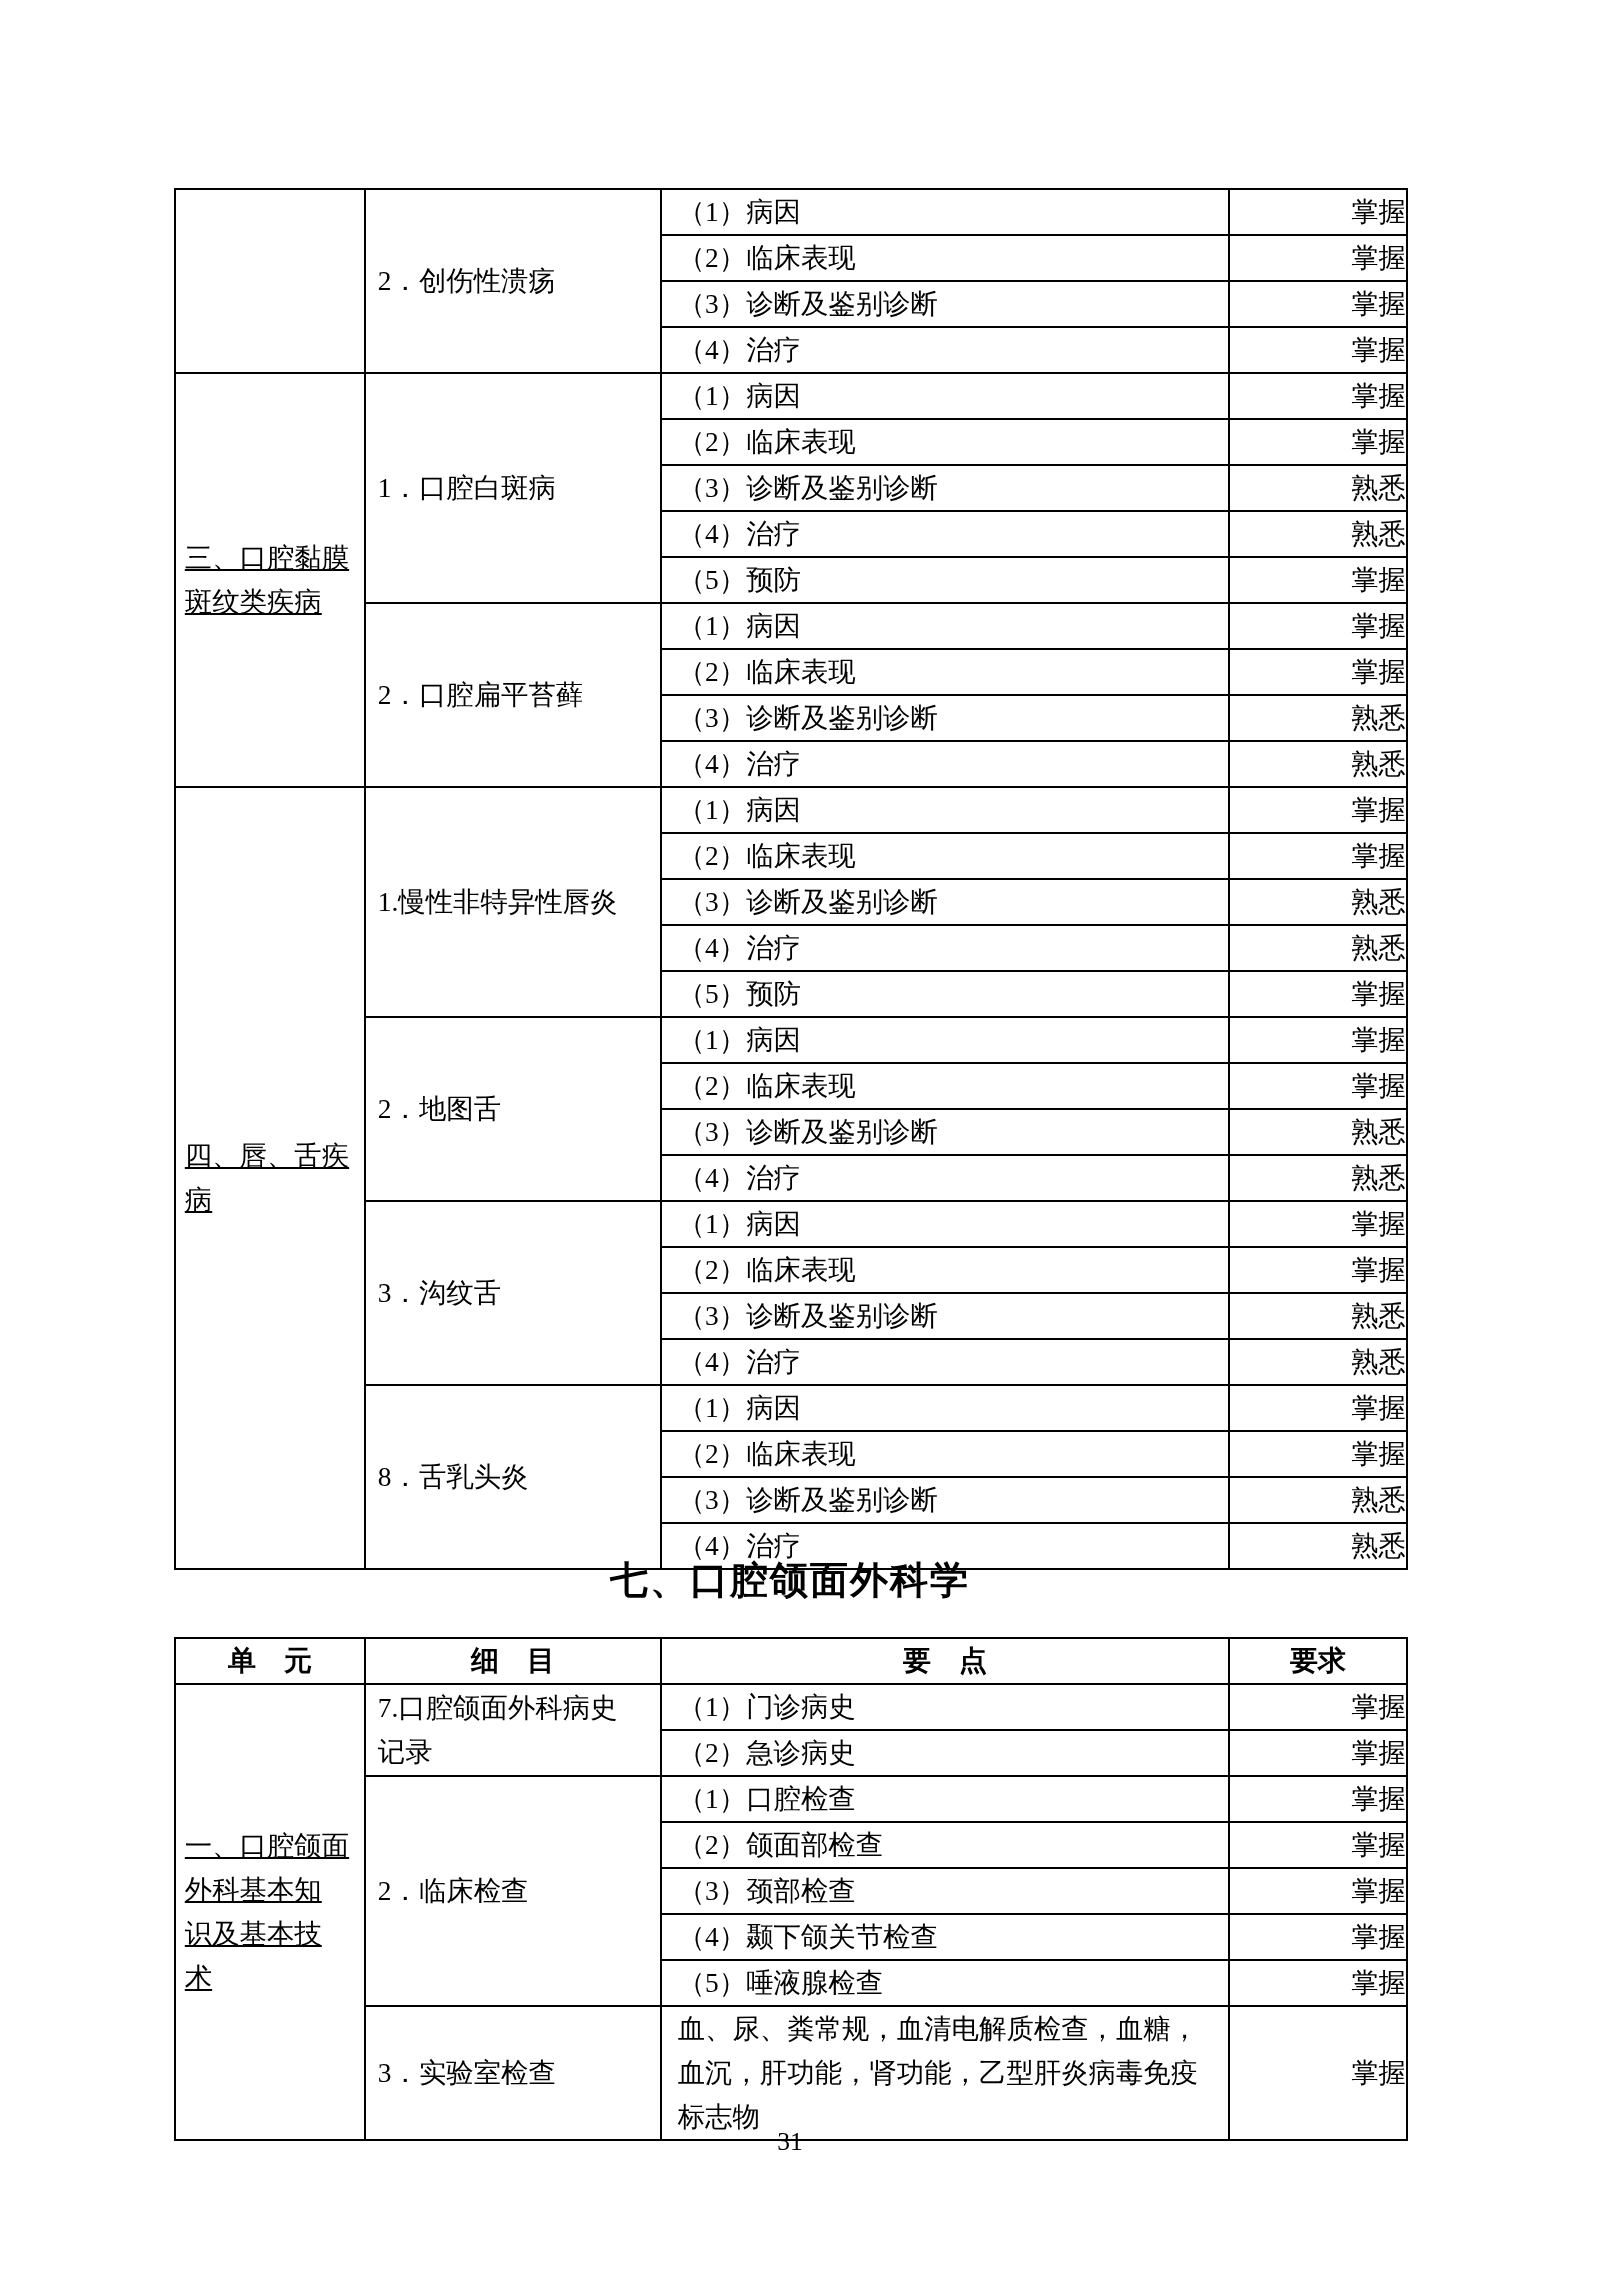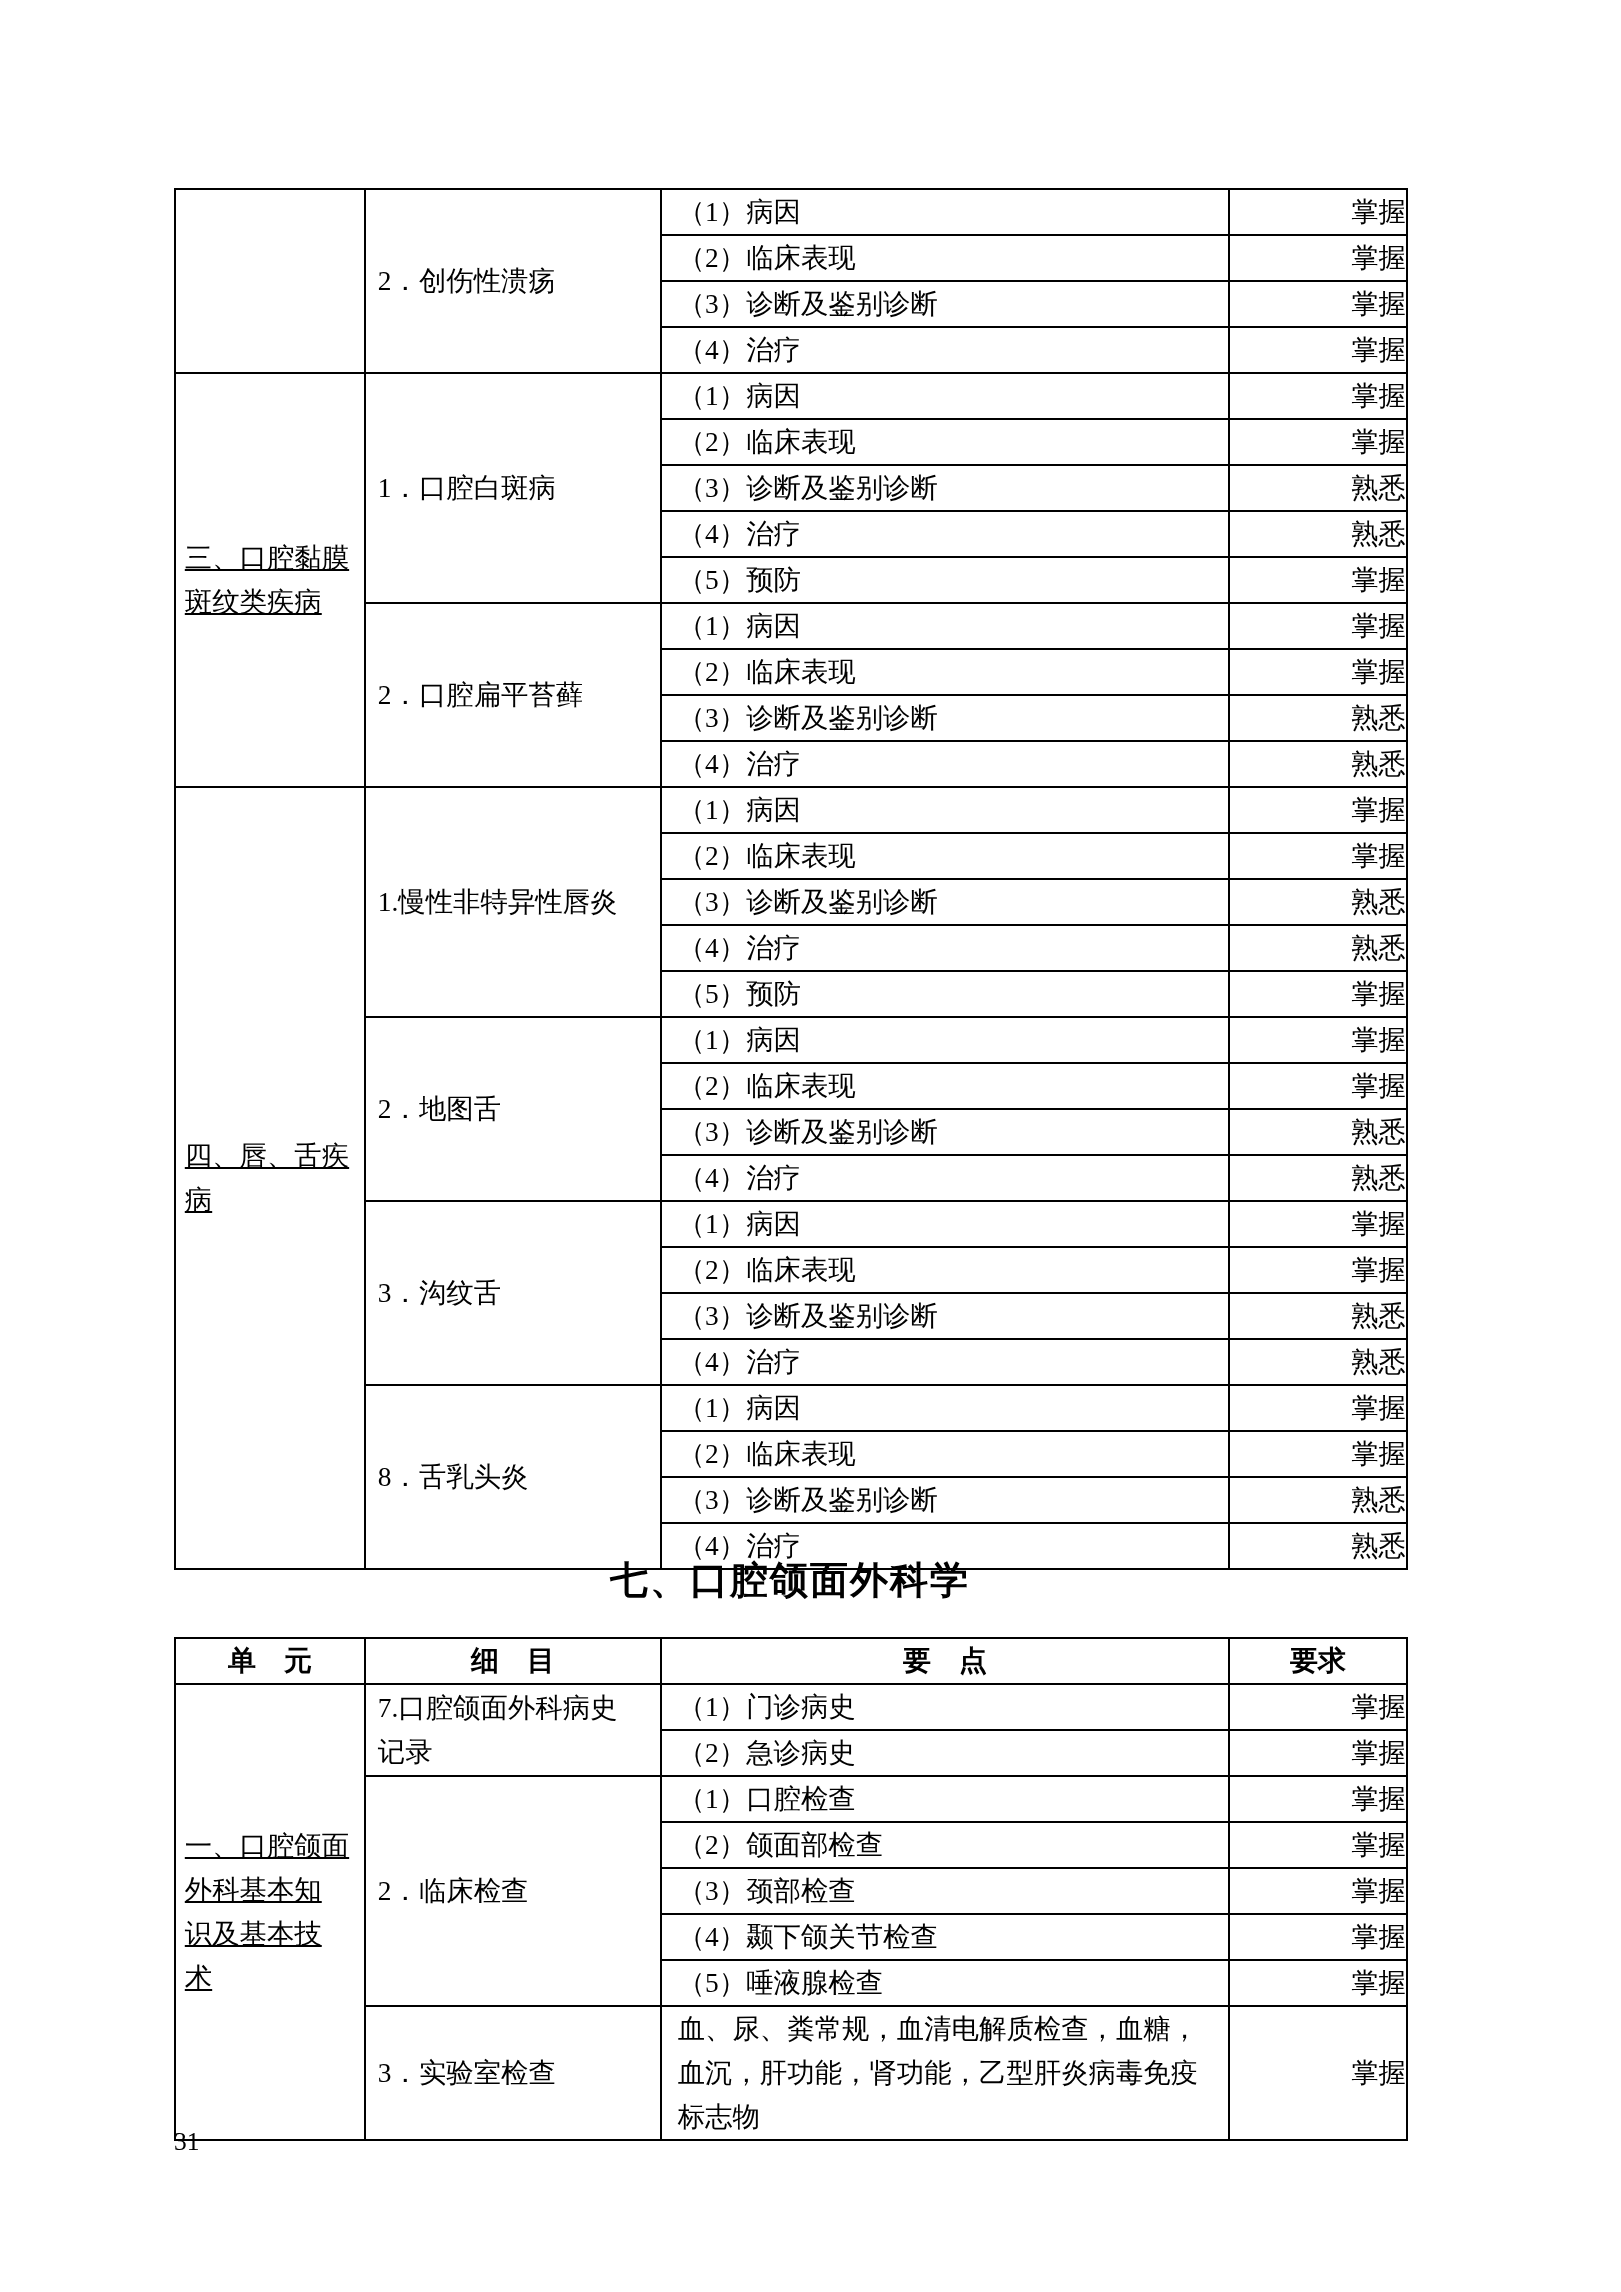--- a/index.html
+++ b/index.html
@@ -52,20 +52,21 @@
     font-size: 38px;
     font-weight: bold;
     line-height: 90px;
     letter-spacing: 2px;
   }
   .pageno {
     position: absolute;
     left: 174px;
     top: 2127px;
     width: 1232px;
+    text-align: center;
     font-size: 25.5px;
     line-height: 29px;
   }
 </style>
 </head>
 <body>
 
 <div class="page">
 
   <table id="t1" class="syllabus">

